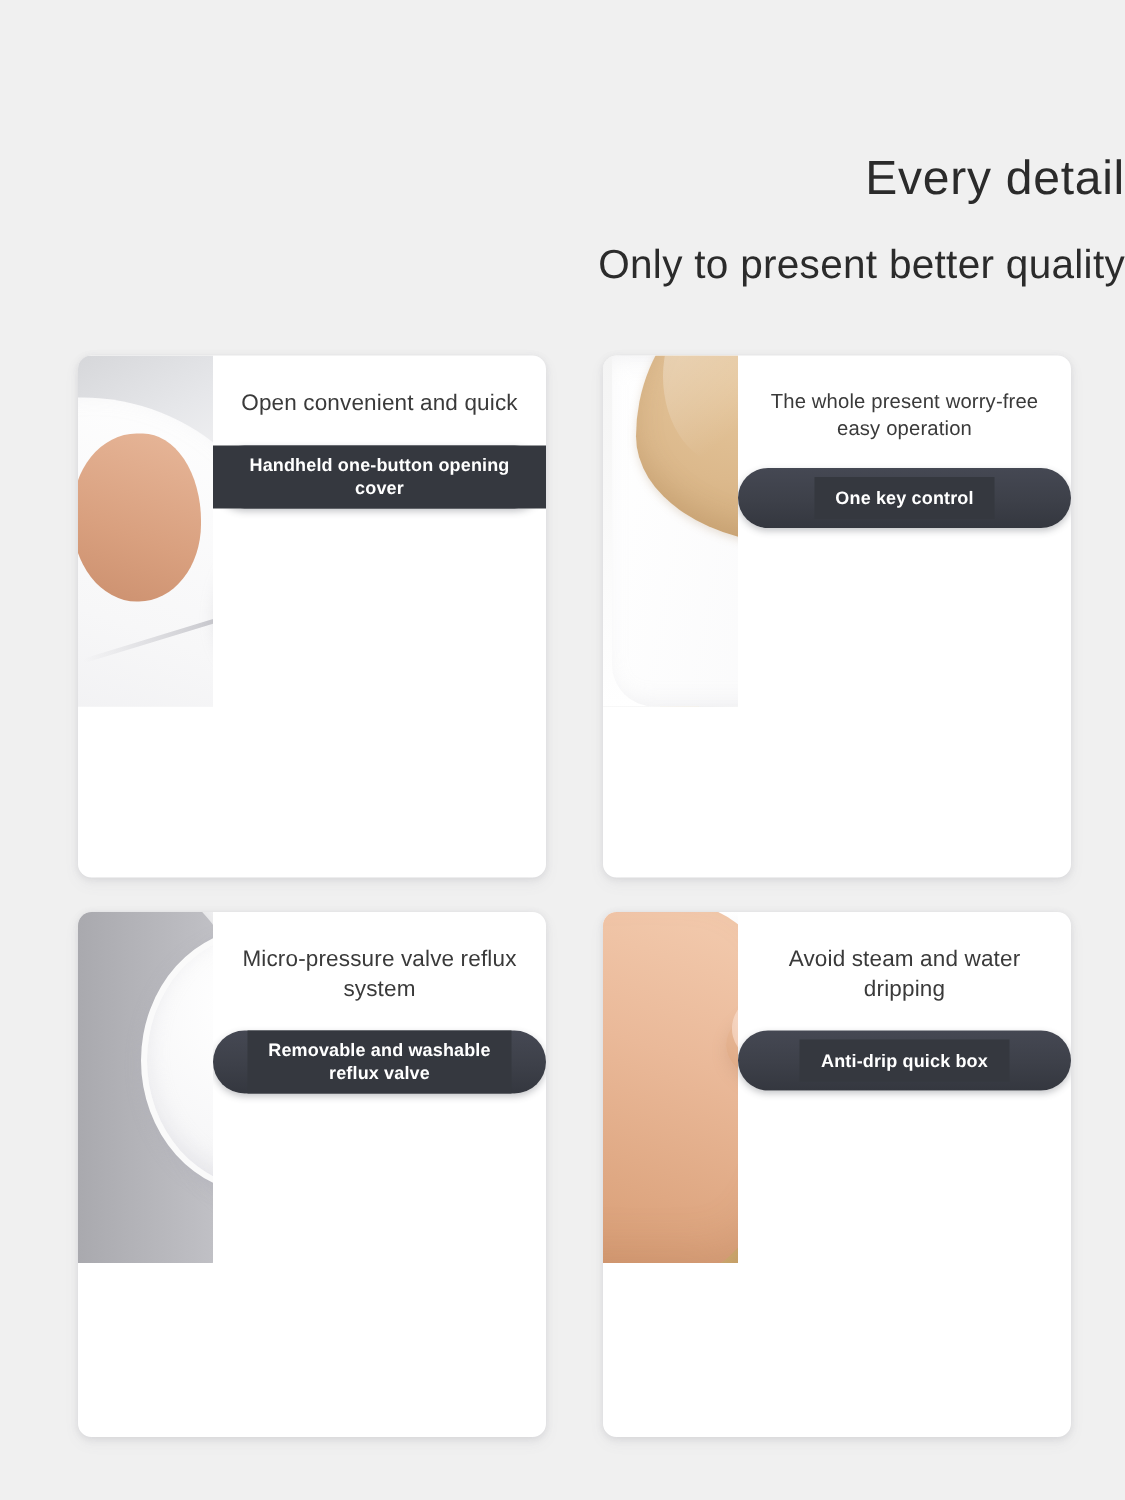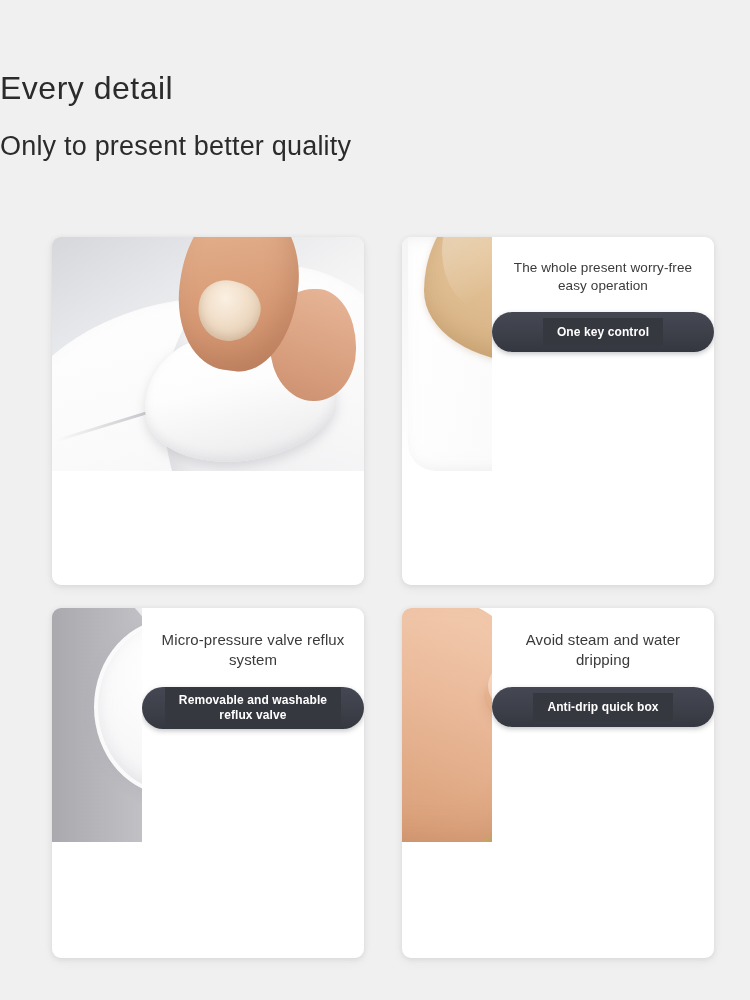--- a/index.html
+++ b/index.html
@@ -18,22 +18,22 @@
   }
 
   .page {
     position: relative;
     width: 750px;
     height: 1000px;
   }
 
   
   .heading {
-    padding-top: 68px;
-    text-align: left;
+    padding-top: 98px;
+    text-align: right;
   }
   .heading h1 {
     font-size: 32px;
     font-weight: 400;
     letter-spacing: 0.5px;
     color: #2b2b2b;
     line-height: 1.25;
   }
   .heading h2 {
     margin-top: 22px;
@@ -373,20 +373,28 @@
     <div class="card">
       <div class="photo">
         <div class="photo-inner p1">
           <div class="lid-main"></div>
           <div class="lid-right"></div>
           <div class="seam"></div>
           <div class="latch"></div>
           <div class="knuckle"></div>
           <div class="thumb"></div>
           <div class="nail"></div>
+        </div>
+      </div>
+      <div class="card-body">
+        <div class="caption">Open convenient and quick</div>
+        <div class="pill">
+          <div class="pill-inner">
+            <span class="pill-label">Handheld one-button opening cover</span>
+          </div>
         </div>
       </div>
     </div>
 
     <div class="card">
       <div class="photo">
         <div class="photo-inner p2">
           <div class="side-gray"></div>
           <div class="side-strip"></div>
           <div class="body-white"></div>

